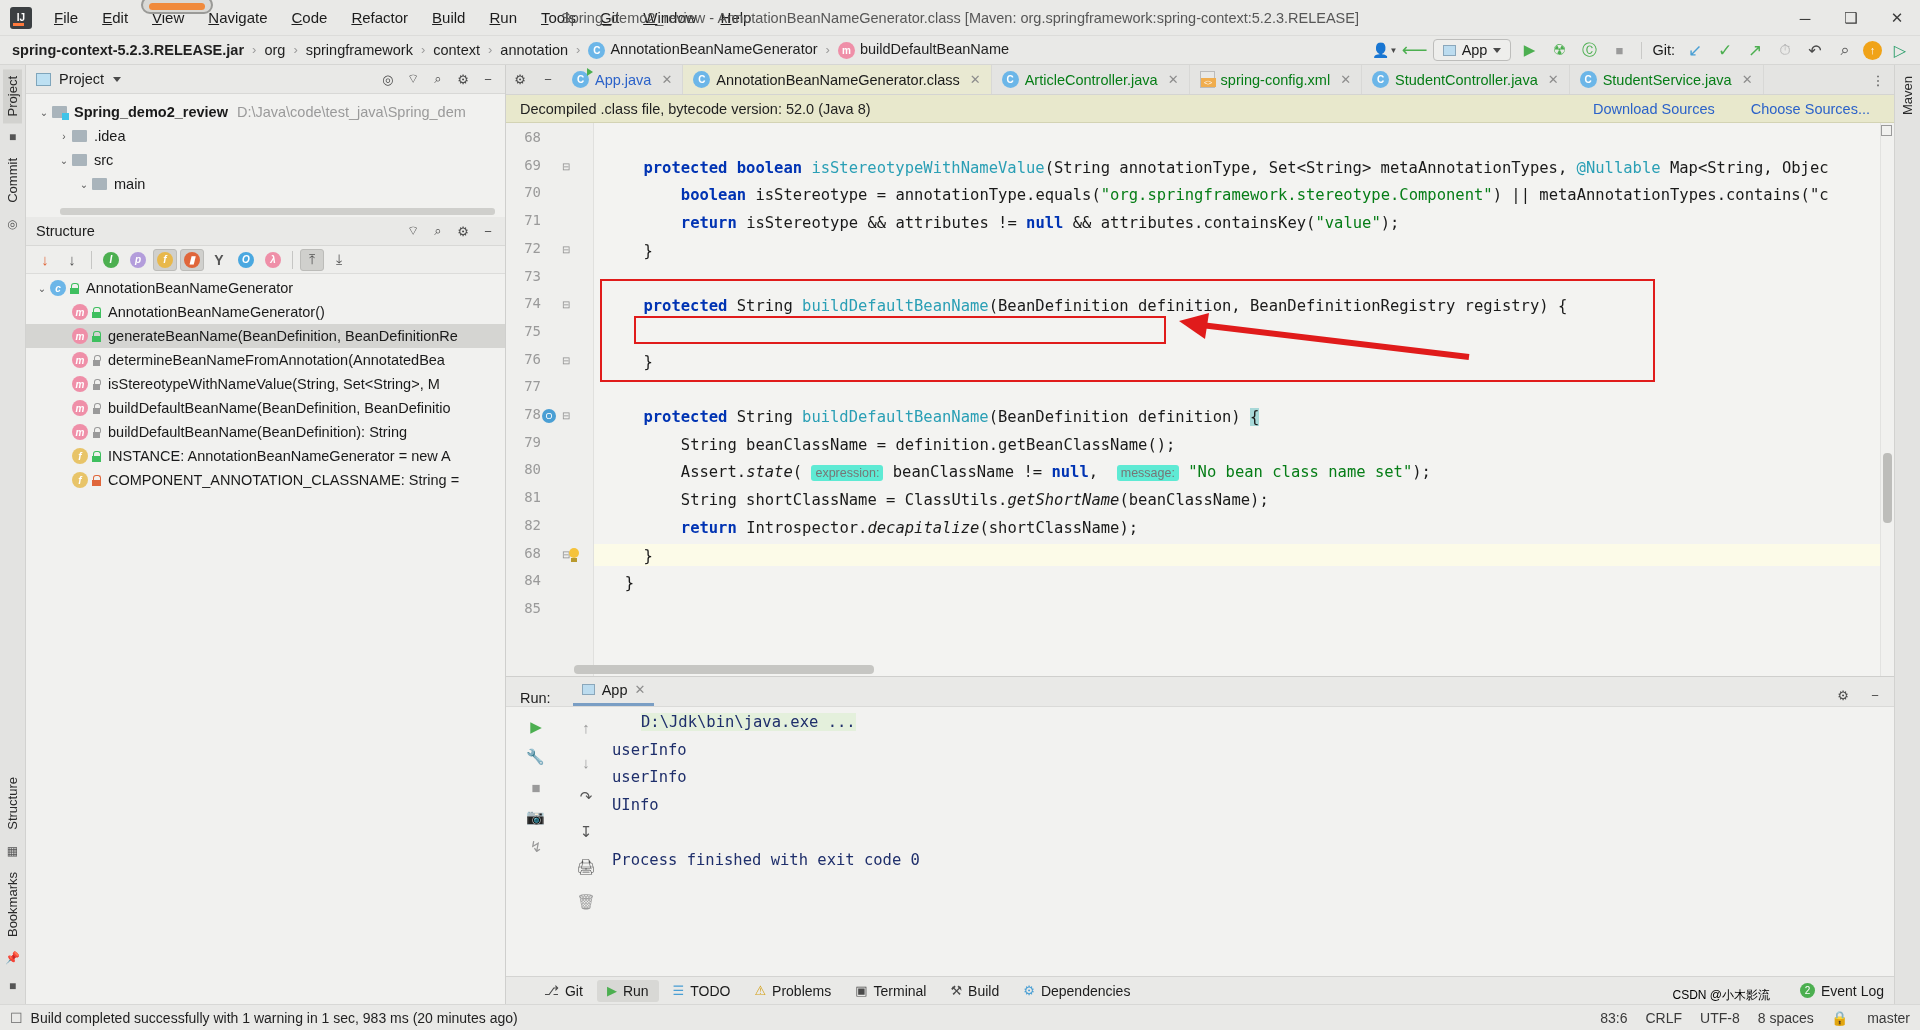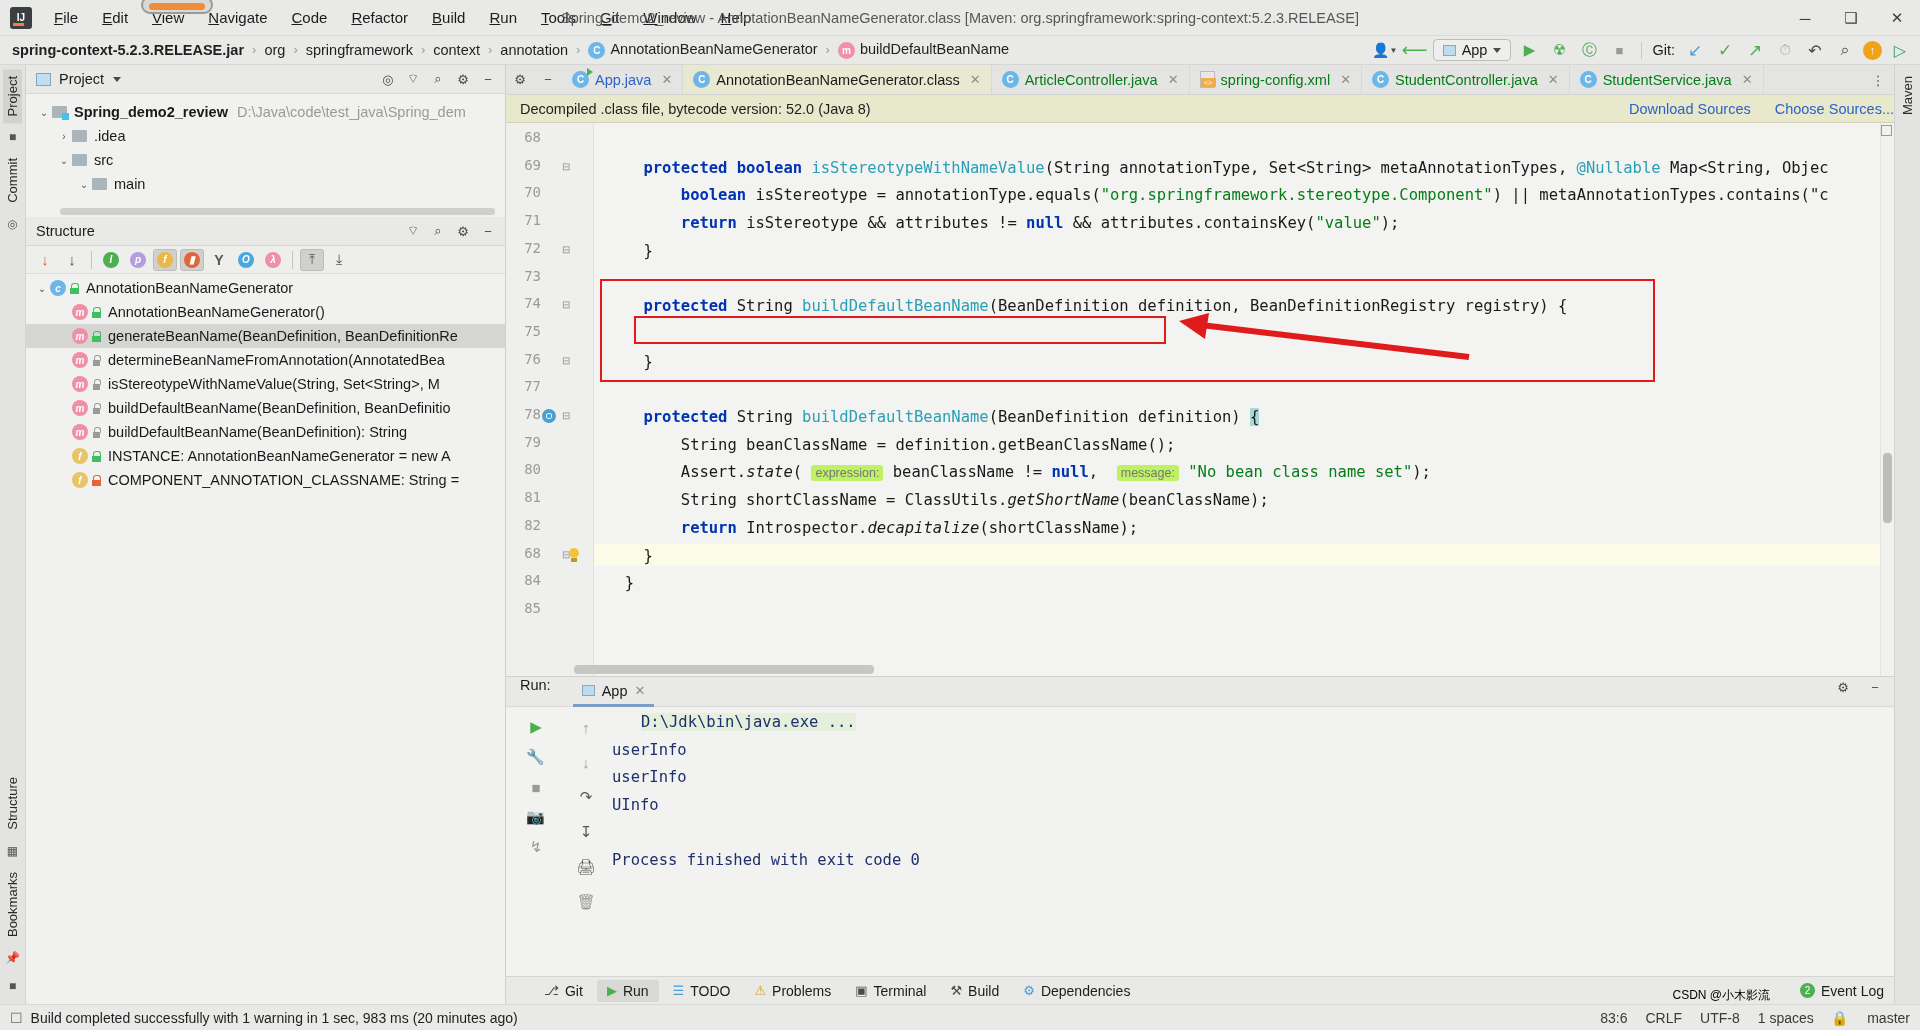--- a/index.html
+++ b/index.html
@@ -155,50 +155,50 @@
   .ico-xml { width:15px;height:17px;background:#e8e8e6;border:1px solid #bbb;position:relative;}
   .ico-xml::after{content:"<>";position:absolute;left:0;bottom:0;width:15px;height:9px;background:#f0ad4e;
               color:#fff;font-size:7px;line-height:9px;text-align:center;}
   .tabbar-right{position:absolute;right:2px;top:0;height:30px;display:flex;align-items:center;gap:4px;}
 
   .decompiled-bar {
     height:28px;background:#e8e8cc;border-bottom:1px solid #d3d3b4;
     display:flex;align-items:center;padding:0 14px;flex:0 0 28px;font-size:14.5px;color:#1f1f1f;
     position:relative;
   }
-  .dc-links{position:absolute;right:0;display:flex;gap:24px;}
+  .dc-links{position:absolute;right:24px;display:flex;gap:36px;}
   .dc-link{color:#2b62c9;font-size:14.5px;cursor:pointer;}
 
   .code-wrap { flex:1 1 auto; display:flex; position:relative; min-height:0; overflow:hidden; background:#f3f3f1;}
   .gutter { width:88px; flex:0 0 88px; background:#efefed; border-right:1px solid #e0e0de; position:relative;}
   .lnum { position:absolute; right:52px; font-family:"DejaVu Sans Mono", monospace; font-size:14px; color:#9a9a9a;}
   .foldmark{position:absolute; left:56px; color:#8f8f8f; font-size:10px;}
   .code-area { flex:1 1 auto; position:relative; overflow:hidden; font-family:"DejaVu Sans Mono", monospace; font-size:15.5px;}
   .cline { position:absolute; left:0; white-space:pre; line-height:22px; }
   .k { color:#0033b3; font-weight:bold; }
   .m { color:#2a9fb5; }
   .s { color:#067d17; }
   .n { color:#1a1a1a; }
-  .hint { background:#bef264; color:#767676; font-size:12.5px; padding:1px 4px; border-radius:3px;
+  .hint { background:#5eead4; color:#767676; font-size:12.5px; padding:1px 4px; border-radius:3px;
           font-family:"Liberation Sans",sans-serif;margin-top:11px;}
   .hl-line { position:absolute; left:0; right:0; height:22px; background:#fcfbe8;}
   .redbox { position:absolute; border:2.5px solid #e01b1b; }
   .bulb{position:absolute;width:16px;height:16px;}
   .bulb::before{content:"";position:absolute;left:3px;top:0;width:10px;height:10px;border-radius:50%;background:#f5c33b;}
   .bulb::after{content:"";position:absolute;left:5px;top:10px;width:6px;height:4px;background:#b99a2e;}
   .bookmark-ico{position:absolute;width:14px;height:14px;border-radius:50%;background:#4a9fd4;
                 color:#fff;font-size:9px;display:flex;align-items:center;justify-content:center;}
   .vscroll{position:absolute;right:2px;width:9px;background:#bdbdba;border-radius:4px;}
   .hscroll-code{position:absolute;left:0;height:9px;background:#c6c6c3;border-radius:4px;}
   .code-right-strip{position:absolute;right:0;top:0;width:14px;height:100%;background:#f1f1ef;border-left:1px solid #e2e2e0;}
 
   
   .runpanel { height:300px; flex:0 0 300px; display:flex; flex-direction:column; background:#f2f2f0;
               border-top:1px solid #cfcfcd;}
-  .run-hdr { height:30px;flex:0 0 30px;display:flex;align-items:flex-start;background:#e9e9e7;
+  .run-hdr { height:30px;flex:0 0 30px;display:flex;align-items:flex-end;background:#e9e9e7;
              border-bottom:1px solid #dadad8;position:relative;padding-left:14px;}
   .run-lbl{font-size:14.5px;color:#1c1c1c;margin-right:22px;}
   .run-tab{display:flex;align-items:center;gap:7px;font-size:14.5px;padding:0 9px;height:30px;
            border-bottom:3px solid #7a9ec4;}
   .run-tab .sq{width:13px;height:11px;border:1.5px solid #8aa7bb;background:#bcdcef;}
   .run-hdr-right{position:absolute;right:8px;display:flex;gap:10px;align-items:center;}
   .run-body{display:flex;flex:1 1 auto;min-height:0;}
   .run-side{width:60px;flex:0 0 60px;display:flex;flex-direction:column;align-items:center;gap:6px;
             padding-top:8px;background:#f2f2f0;}
   .run-side2{width:40px;flex:0 0 40px;display:flex;flex-direction:column;align-items:center;gap:11px;
@@ -646,20 +646,20 @@
     </div>
   </div>
 
   <div class="statusbar">
     <span style="margin-right:8px;color:#6a6a6a;">☐</span>
     <span>Build completed successfully with 1 warning in 1 sec, 983 ms (20 minutes ago)</span>
     <div class="sb-right">
       <span>83:6</span>
       <span>CRLF</span>
       <span>UTF-8</span>
-      <span>1 spaces</span>
+      <span>8 spaces</span>
       <span>🔒</span>
       <span>master</span>
     </div>
   </div>
   <div class="watermark">CSDN @小木影流</div>
 
 </div>
 
 </body></html>

